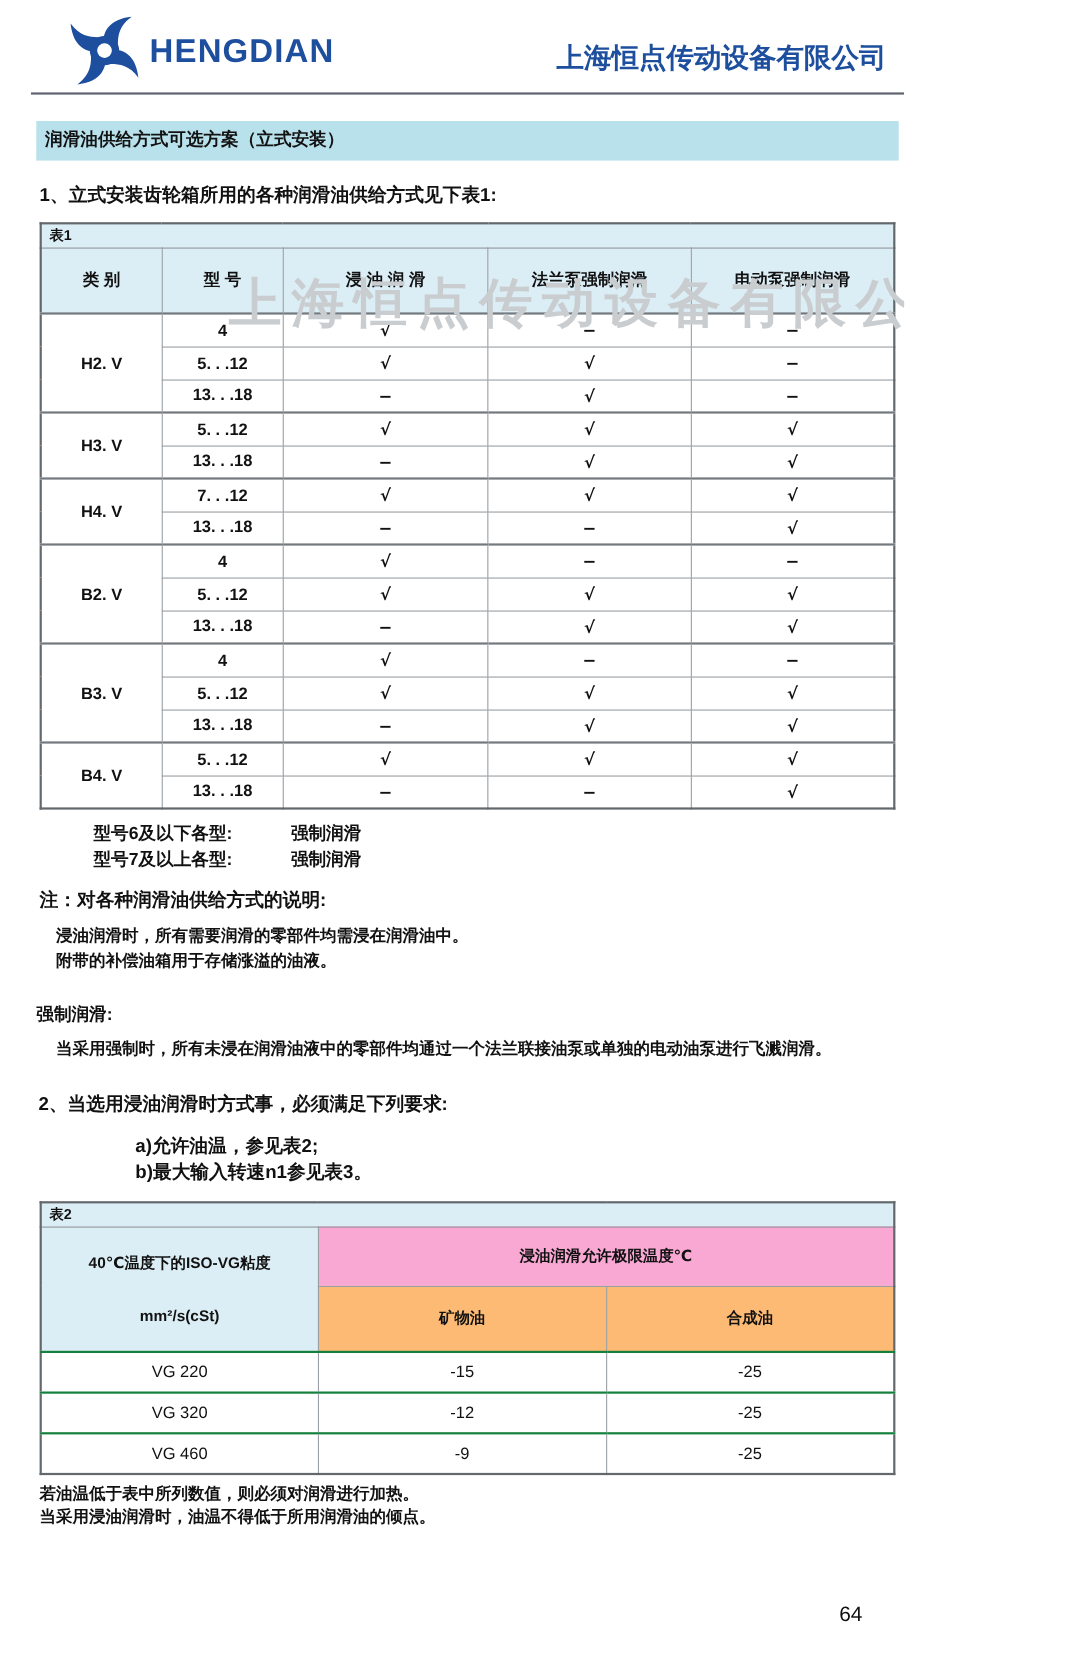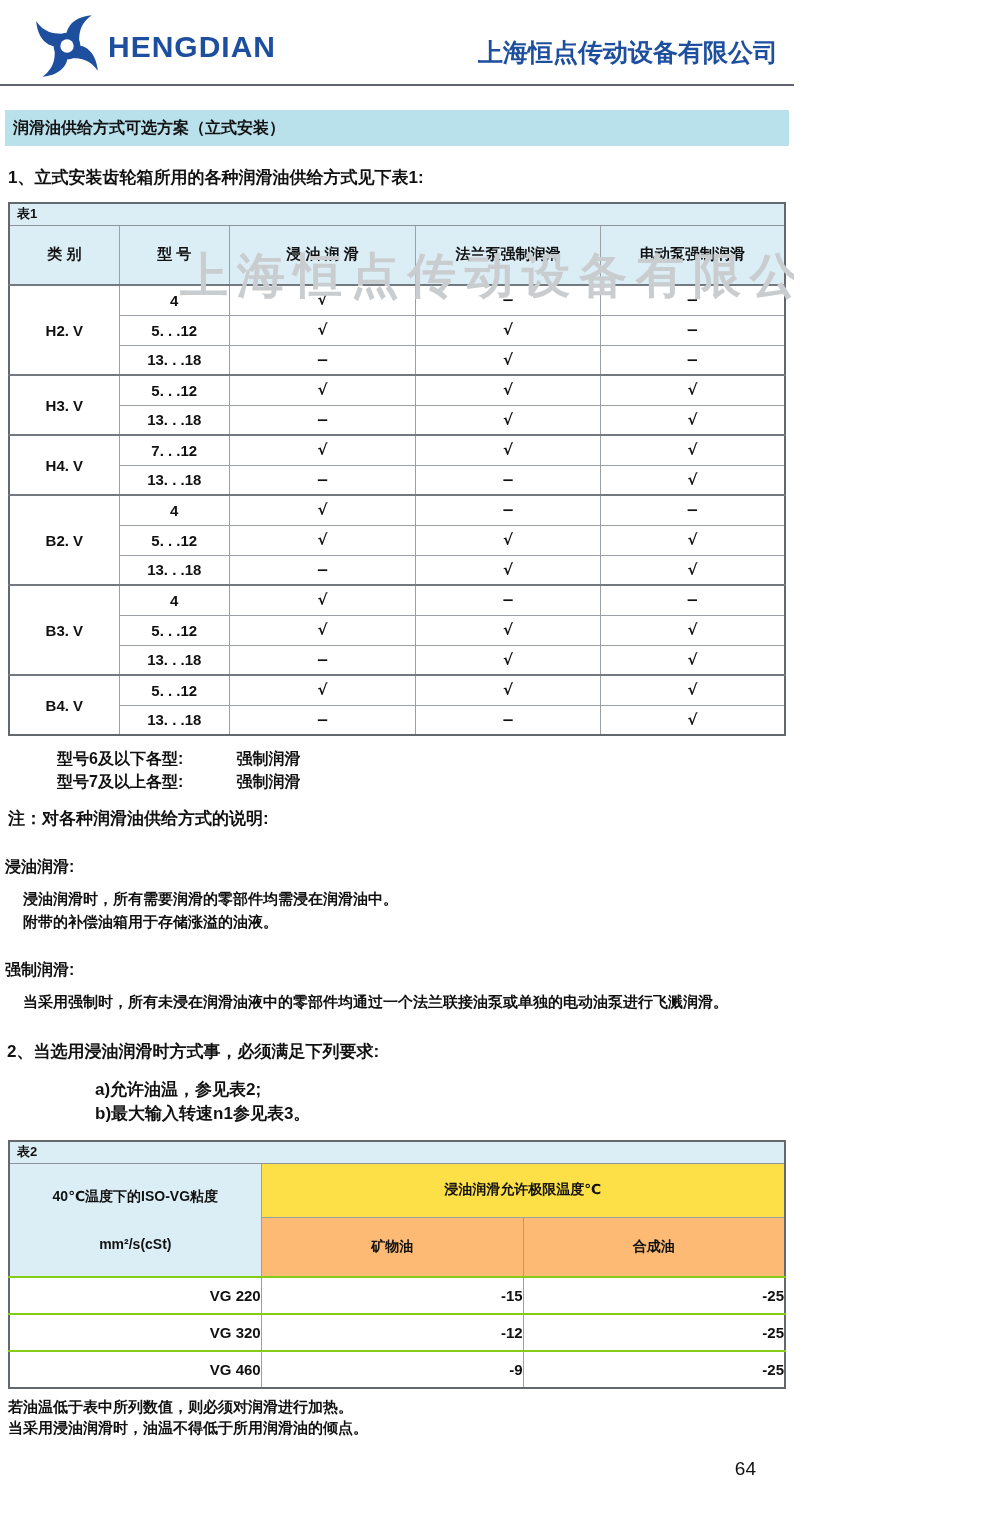--- a/index.html
+++ b/index.html
@@ -1,17 +1,17 @@
 <!DOCTYPE html>
 <html><head>
 <meta charset="utf-8">
 <style>
   * { margin:0; padding:0; box-sizing:border-box; }
   body { background:#fff; font-family:"Liberation Sans","DejaVu Sans",sans-serif; }
-  .page { position:relative; width:794px; height:1513px; background:#ffffff; overflow:hidden; }
+  .page { position:relative; width:794px; height:1513px; background:#ffffff; overflow:hidden;margin-left:28px; }
 
   
   .hdr { position:relative; height:86px; border-bottom:2px solid #5f6370; }
   .logo-svg { position:absolute; left:30px; top:8px; }
   .logo-text { position:absolute; left:108px; top:30px; font-size:30px; font-weight:600;
                color:#1d4f9e; letter-spacing:1px; }
   .company { position:absolute; right:16px; top:36px; font-size:25px; font-weight:bold; color:#1d4f9e; }
 
   
   .title-bar { margin:24px 5px 0 5px; height:36px; line-height:36px; background:#b9e1ec;
@@ -43,23 +43,23 @@
   .expl-head { margin:27px 0 0 5px; font-size:16px; font-weight:bold; color:#111; }
   .expl-body { margin:9px 0 0 23px; font-size:15px; font-weight:bold; line-height:23px; color:#111; }
 
   .sec2-title { margin:27px 0 0 7px; font-size:17px; font-weight:bold; color:#111; }
   .sec2-items { margin:15px 0 0 95px; font-size:17px; font-weight:bold; line-height:24px; color:#111; }
 
   
   .t2wrap { margin:14px 8px 0 8px; }
   .t2 .lh { background:#dceef5; font-size:14px; font-weight:bold; vertical-align:middle; }
   .t2 .lh .l1 { margin-bottom:30px; }
-  .t2 .th-top { background:#fde047; height:54px; font-size:14px; font-weight:bold; }
+  .t2 .th-top { background:#f9a8d4; height:54px; font-size:14px; font-weight:bold; }
   .t2 .sub { background:#fdba74; height:60px; font-size:14px; font-weight:bold; }
-  .t2 .drow td { height:37px; font-size:15px; font-weight:bold; border-top:2px solid #84cc16;text-align:right; }
+  .t2 .drow td { height:37px; font-size:15px; font-weight:normal; border-top:2px solid #15803d; }
 
   .footnotes { margin:7px 0 0 8px; font-size:15px; font-weight:bold; line-height:21px; color:#111; }
   .pageno { position:absolute; right:38px; top:1458px; font-size:19px; color:#111; }
 </style>
 </head>
 <body>
 
 <div class="page">
 
   <div class="hdr">
@@ -214,21 +214,20 @@
       <span>强制润滑</span>
     </div>
     <div class="rec-row">
       <span class="rec-label">型号7及以上各型:</span>
       <span>强制润滑</span>
     </div>
   </div>
 
   <div class="note">注：对各种润滑油供给方式的说明:</div>
 
-  <div class="expl-head">浸油润滑:</div>
   <div class="expl-body">
     <div>浸油润滑时，所有需要润滑的零部件均需浸在润滑油中。</div>
     <div>附带的补偿油箱用于存储涨溢的油液。</div>
   </div>
 
   <div class="expl-head">强制润滑:</div>
   <div class="expl-body">
     <div>当采用强制时，所有未浸在润滑油液中的零部件均通过一个法兰联接油泵或单独的电动油泵进行飞溅润滑。</div>
   </div>
 

